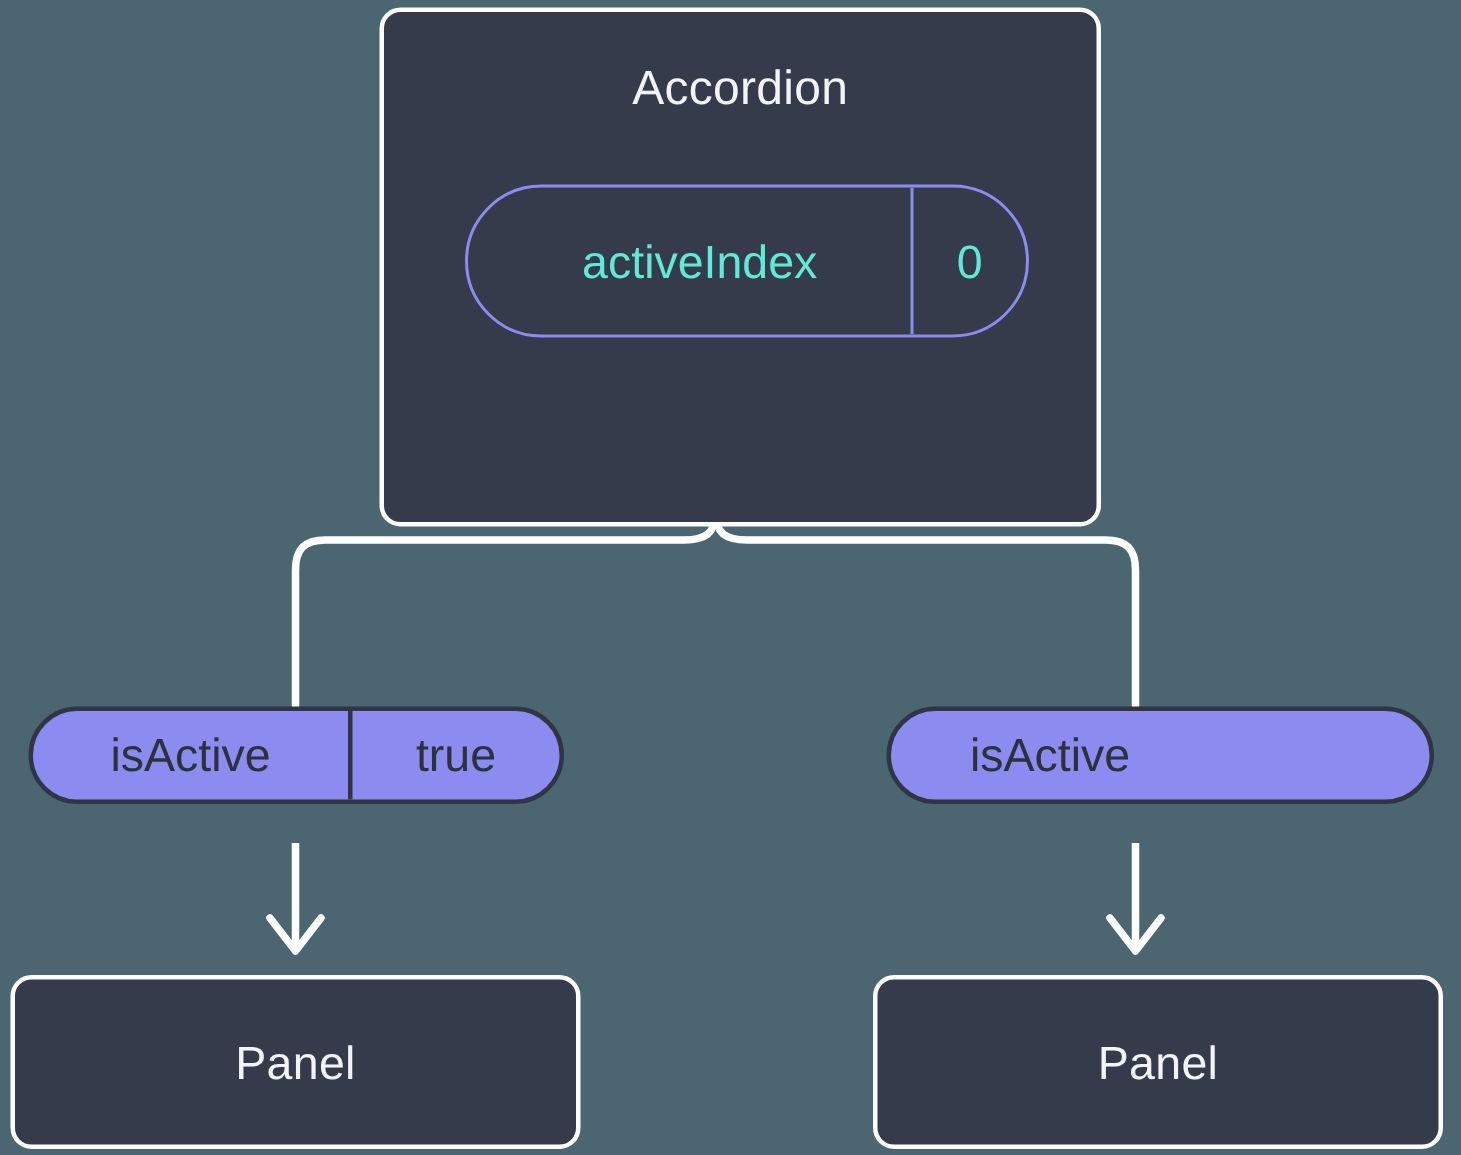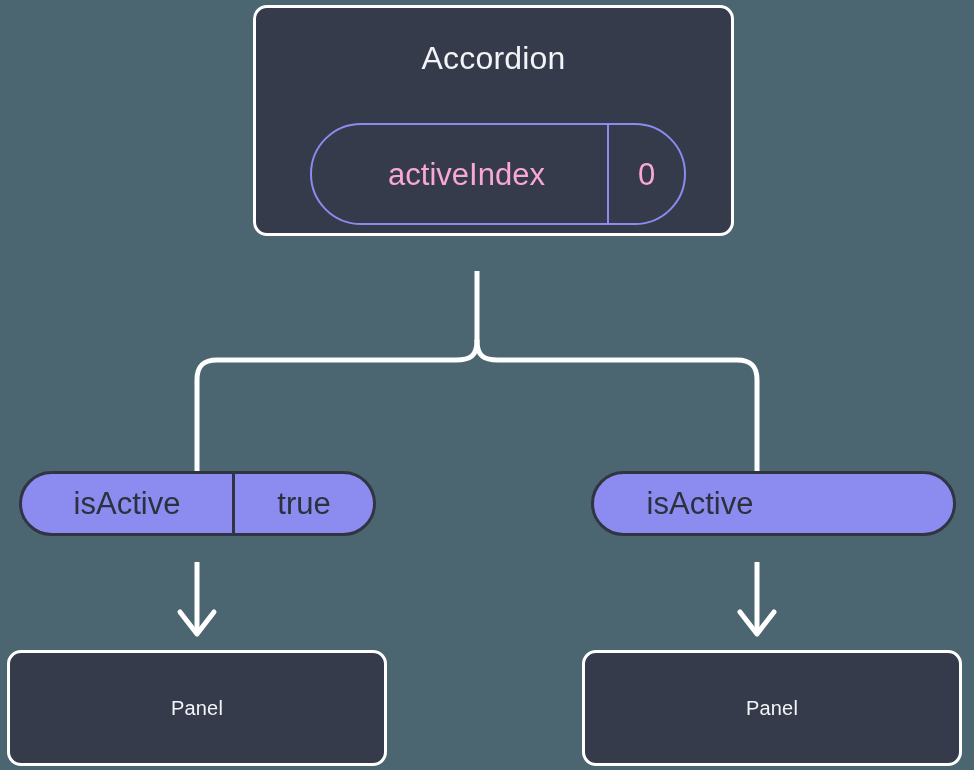--- a/index.html
+++ b/index.html
@@ -39,21 +39,21 @@
     border: 3px solid #ffffff;
     border-radius: 14px;
     display: flex;
     flex-direction: column;
     align-items: center;
   }
   .card.root {
     left: 253px;
     top: 5px;
     width: 481px;
-    height: 231px;
+    height: 346px;
     padding-top: 34px;
   }
   .card-title {
     color: #f2f4f7;
     font-size: 32px;
     letter-spacing: 0.2px;
     line-height: 1;
     white-space: nowrap;
   }
 
@@ -68,21 +68,21 @@
     border: 2px solid #8b8bf0;
     border-radius: 51px;
     display: flex;
     align-items: stretch;
     overflow: hidden;
   }
   .pill-outline .seg {
     display: flex;
     align-items: center;
     justify-content: center;
-    color: #f9a8d4;
+    color: #5eead4;
     font-size: 31px;
     line-height: 1;
     white-space: nowrap;
   }
   .pill-outline .seg-key {
     flex: 0 0 281px;
     padding-left: 14px;
   }
   .pill-outline .seg-val {
     flex: 1 1 auto;
@@ -123,21 +123,21 @@
   .pill-left  .seg-key { flex: 0 0 210px; }
   .pill-right .seg-key { flex: 0 0 212px; }
 
   
   .card.leaf {
     justify-content: center;
     padding-top: 0;
   }
   .leaf-left  { left: 7px;   top: 650px; width: 380px; height: 116px; }
   .leaf-right { left: 582px; top: 650px; width: 380px; height: 116px; }
-  .leaf .card-title { font-size: 20px; }
+  .leaf .card-title { font-size: 31px; }
 </style>
 </head>
 <body style="background: rgb(75, 102, 112);">
 
 <div id="stage" style="background: rgb(75, 102, 112);">
 
   <svg id="wires" viewBox="0 0 974 770" width="974" height="770" xmlns="http://www.w3.org/2000/svg">
 
     <path d="M 477 271 L 477 341" fill="none" stroke="#ffffff" stroke-width="5" stroke-linecap="butt"></path>
 

